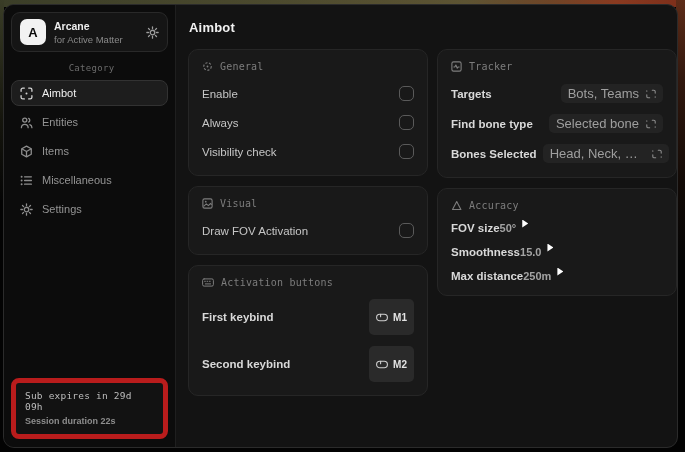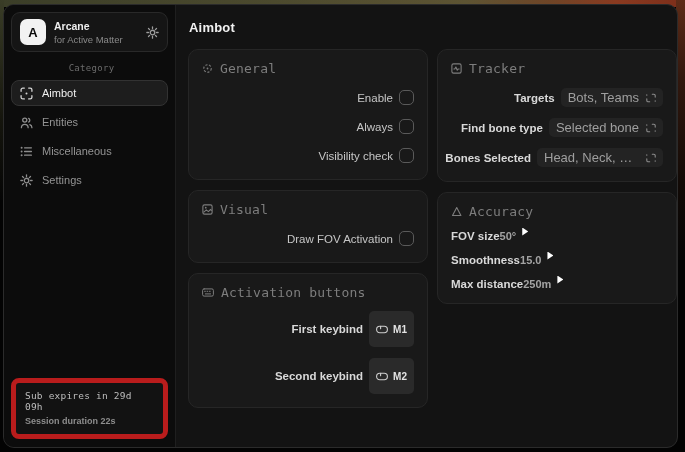--- a/index.html
+++ b/index.html
@@ -90,27 +90,27 @@
   .columns{ display:flex; gap:9px; align-items:flex-start; }
   .col{ width:240px; flex:0 0 240px; display:flex; flex-direction:column; gap:10px; }
 
   .card{
     background:#191919; border:1px solid #262626; border-radius:10px;
     padding:11px 13px 13px;
   }
   .card-head{
     display:flex; align-items:center; gap:7px;
     font-family:"DejaVu Sans Mono", monospace;
-    font-size:13px; color:#7d7d7d; letter-spacing:.2px;
+    font-size:10px; color:#7d7d7d; letter-spacing:.2px;
     margin-bottom:11px;
   }
   .card-head .cicon{ display:flex; color:#7d7d7d; }
   .card-rows{ display:flex; flex-direction:column; gap:8px; }
   .row{
-    display:flex; align-items:center; justify-content:flex-end;
+    display:flex; align-items:center; justify-content:space-between;
     min-height:21px; gap:6px;
   }
   .rlabel{ font-size:11.5px; font-weight:600; color:#d9d9d9; white-space:nowrap; }
   .rlabel.dim{ color:#c6c6c6; font-weight:500; }
 
   .checkbox{
     width:15px; height:15px; border-radius:5px;
     border:1.5px solid #5a5a5a; background:transparent; flex:0 0 15px;
   }
   .row-controls{ display:flex; align-items:center; gap:8px; }
@@ -188,20 +188,29 @@
         <span class="nicon">
           <svg width="13" height="13" viewBox="0 0 12 12" fill="none" stroke="currentColor" stroke-width="1.2" stroke-linecap="round">
             <circle cx="4.4" cy="3.8" r="1.9"></circle>
             <path d="M1.3 10.8c0-1.9 1.3-3.1 3.1-3.1s3.1 1.2 3.1 3.1"></path>
             <path d="M8 2.2a1.9 1.9 0 0 1 0 3.4M9.1 7.9c1.2.4 1.9 1.4 1.9 2.9"></path>
           </svg>
         </span>
         <span>Entities</span>
       </div>
 
+      <div class="nav-item">
+        <span class="nicon">
+          <svg width="13" height="13" viewBox="0 0 12 12" fill="none" stroke="currentColor" stroke-width="1.2" stroke-linejoin="round">
+            <path d="M6 1.1 10.4 3.5v5L6 10.9 1.6 8.5v-5z"></path>
+            <path d="M1.6 3.5 6 6l4.4-2.5M6 6v4.9"></path>
+          </svg>
+        </span>
+        <span>Items</span>
+      </div>
 
       <div class="nav-item">
         <span class="nicon">
           <svg width="13" height="13" viewBox="0 0 12 12" fill="none" stroke="currentColor" stroke-width="1.2" stroke-linecap="round">
             <path d="M4.2 2.6h6.3M4.2 6h6.3M4.2 9.4h6.3"></path>
             <path d="M1.5 2.6h.01M1.5 6h.01M1.5 9.4h.01" stroke-width="1.8"></path>
           </svg>
         </span>
         <span>Miscellaneous</span>
       </div>

